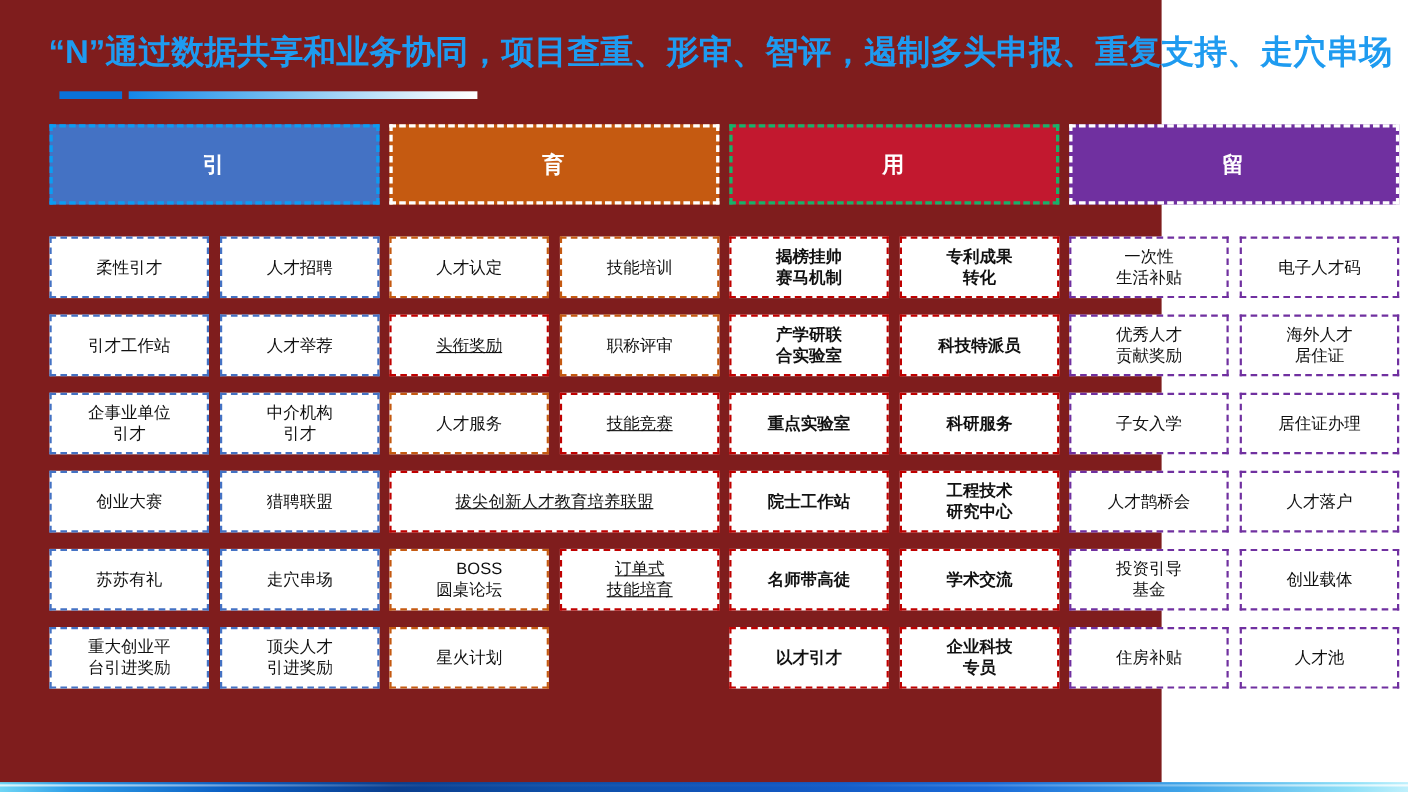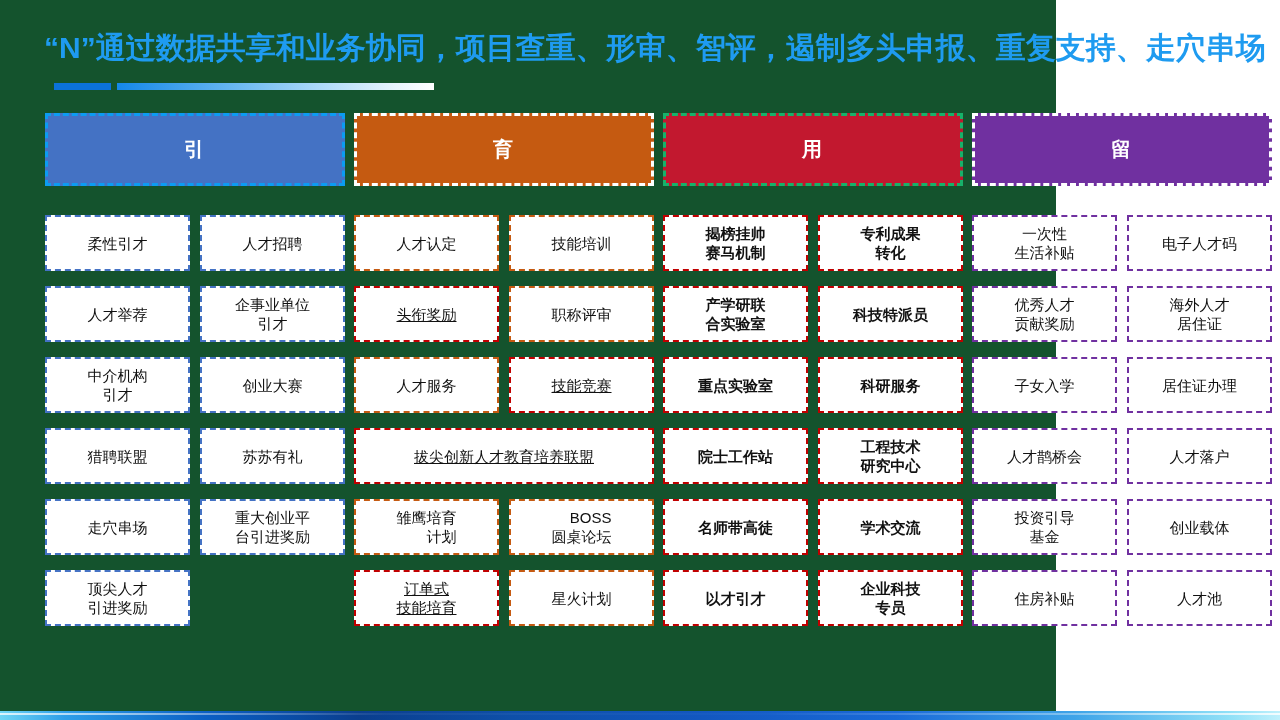--- a/index.html
+++ b/index.html
@@ -10,21 +10,21 @@
     height: 720px;
     overflow: hidden;
     background: #ffffff;
     font-family: "Liberation Sans", "DejaVu Sans", sans-serif;
   }
 
   .slide {
     position: relative;
     width: 1056px;
     height: 720px;
-    background: #14532d;
+    background: #7f1d1d;
   }
 
   
   .title {
     position: absolute;
     left: 44px;
     top: 26px;
     width: 1200px;
     font-size: 30px;
     font-weight: bold;
@@ -172,20 +172,21 @@
 
   <div class="grid">
 
     <div class="column c0">
       <div class="col-header h-blue">
         <span>引</span>
       </div>
       <div class="cells">
         <div class="cell b-blue">柔性引才</div>
         <div class="cell b-blue">人才招聘</div>
+        <div class="cell b-blue">引才工作站</div>
         <div class="cell b-blue">人才举荐</div>
         <div class="cell b-blue">企事业单位
 引才</div>
         <div class="cell b-blue">中介机构
 引才</div>
         <div class="cell b-blue">创业大赛</div>
         <div class="cell b-blue">猎聘联盟</div>
         <div class="cell b-blue">苏苏有礼</div>
         <div class="cell b-blue">走穴串场</div>
         <div class="cell b-blue">重大创业平
@@ -200,22 +201,20 @@
         <span>育</span>
       </div>
       <div class="cells">
         <div class="cell b-orange">人才认定</div>
         <div class="cell b-orange">技能培训</div>
         <div class="cell b-red">头衔奖励</div>
         <div class="cell b-orange">职称评审</div>
         <div class="cell b-orange">人才服务</div>
         <div class="cell b-red">技能竞赛</div>
         <div class="cell wide b-red">拔尖创新人才教育培养联盟</div>
-        <div class="cell b-orange">雏鹰培育
-计划</div>
         <div class="cell b-orange">BOSS
 圆桌论坛</div>
         <div class="cell b-red">订单式
 技能培育</div>
         <div class="cell b-orange">星火计划</div>
       </div>
     </div>
 
     <div class="column c2">
       <div class="col-header h-red">

